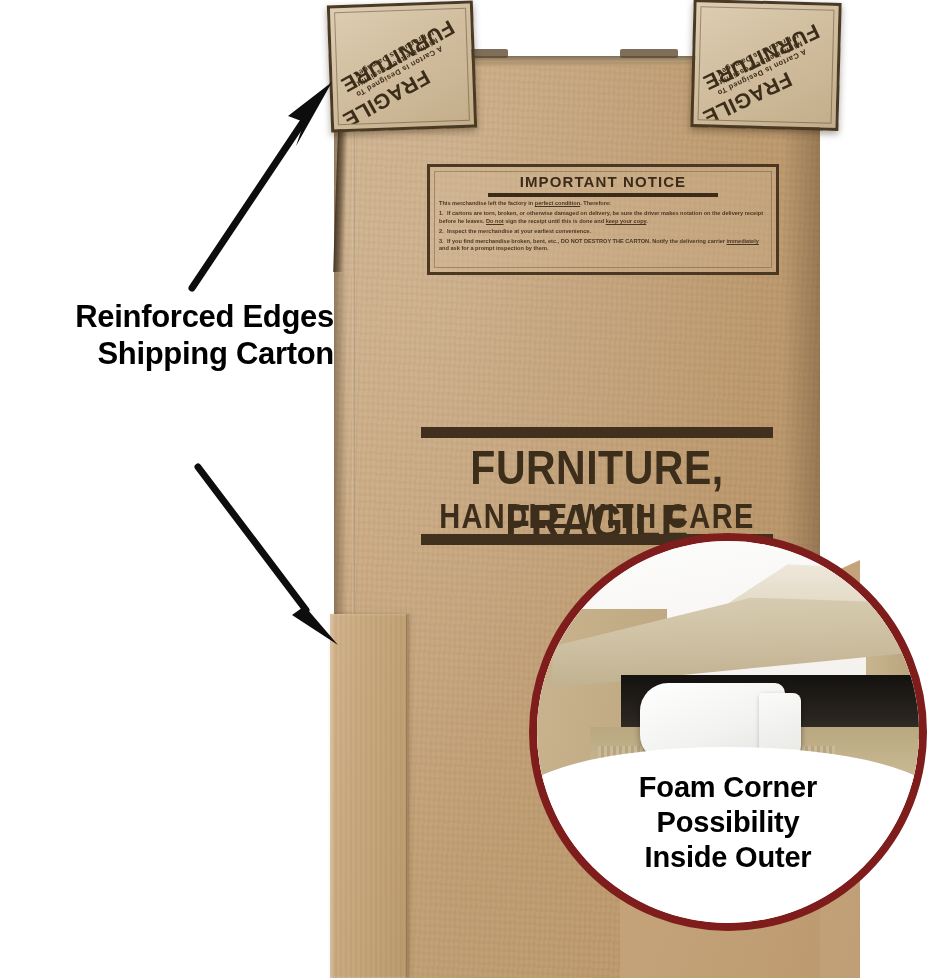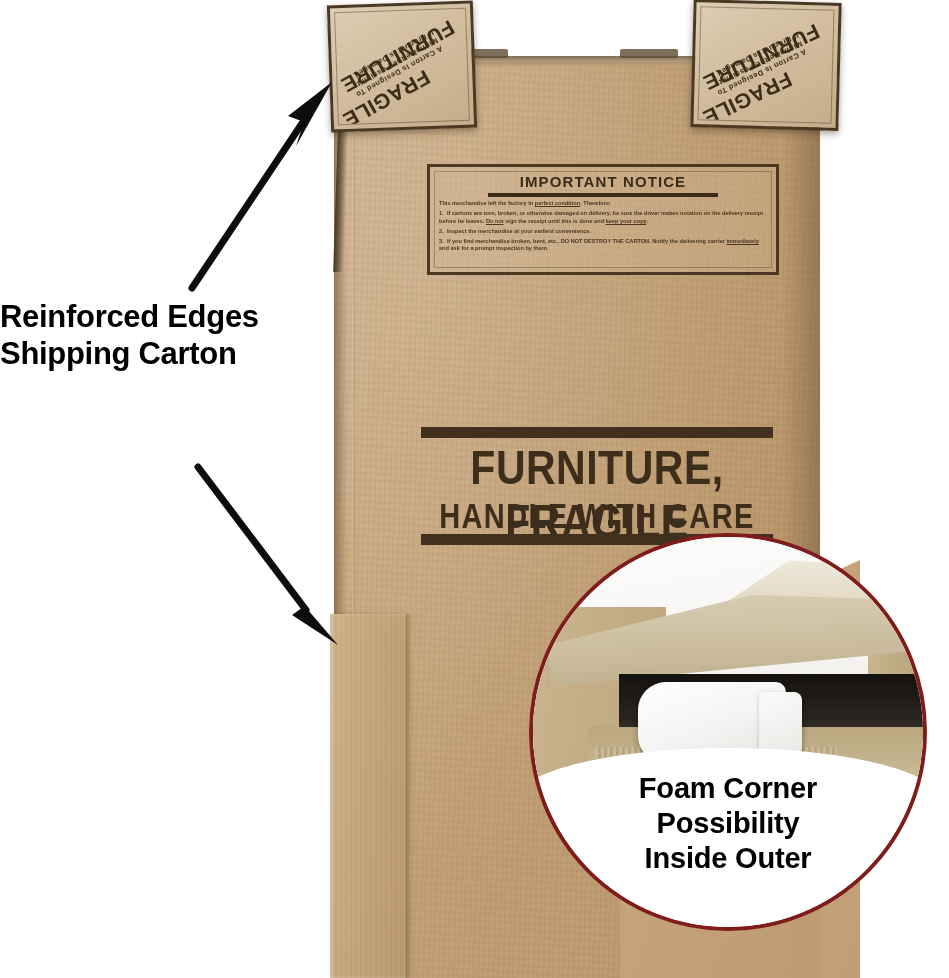--- a/index.html
+++ b/index.html
@@ -137,32 +137,32 @@
   }
   .big-l2{
     position:absolute;left:0;top:70px;width:352px;text-align:center;
     font-size:29px;font-weight:bold;color:#3d2d1b;letter-spacing:1.4px;
     transform:scaleY(1.2);transform-origin:top center;
     font-family:"Liberation Sans",sans-serif;
   }
 
   
   .anno-left{
-    position:absolute;left:0;top:298px;width:334px;text-align:left;
+    position:absolute;left:0;top:298px;width:334px;text-align:right;
     font-size:31px;font-weight:bold;color:#000;line-height:37px;
     font-family:"Liberation Sans",sans-serif;letter-spacing:-.3px;
   }
 
   
   .arrow{position:absolute;}
 
   
   .inset{
     position:absolute;left:529px;top:533px;width:398px;height:398px;
-    border-radius:50%;border:4px solid #7f1d1d;overflow:hidden;background:#fff;
+    border-radius:50%;border:8px solid #7f1d1d;overflow:hidden;background:#fff;
     box-sizing:border-box;
   }
   .inset-photo{position:absolute;left:0;top:0;width:100%;height:64%;overflow:hidden;}
   
   .ph-bg{position:absolute;inset:0;background:linear-gradient(170deg,#fdfdfc 0%,#f7f6f4 38%,#efeae2 100%);}
   .ph-leftwall{
     position:absolute;left:0;top:28%;width:34%;height:72%;
     background:linear-gradient(100deg,#c9b48f,#bda67f);
   }
   .ph-lid{

